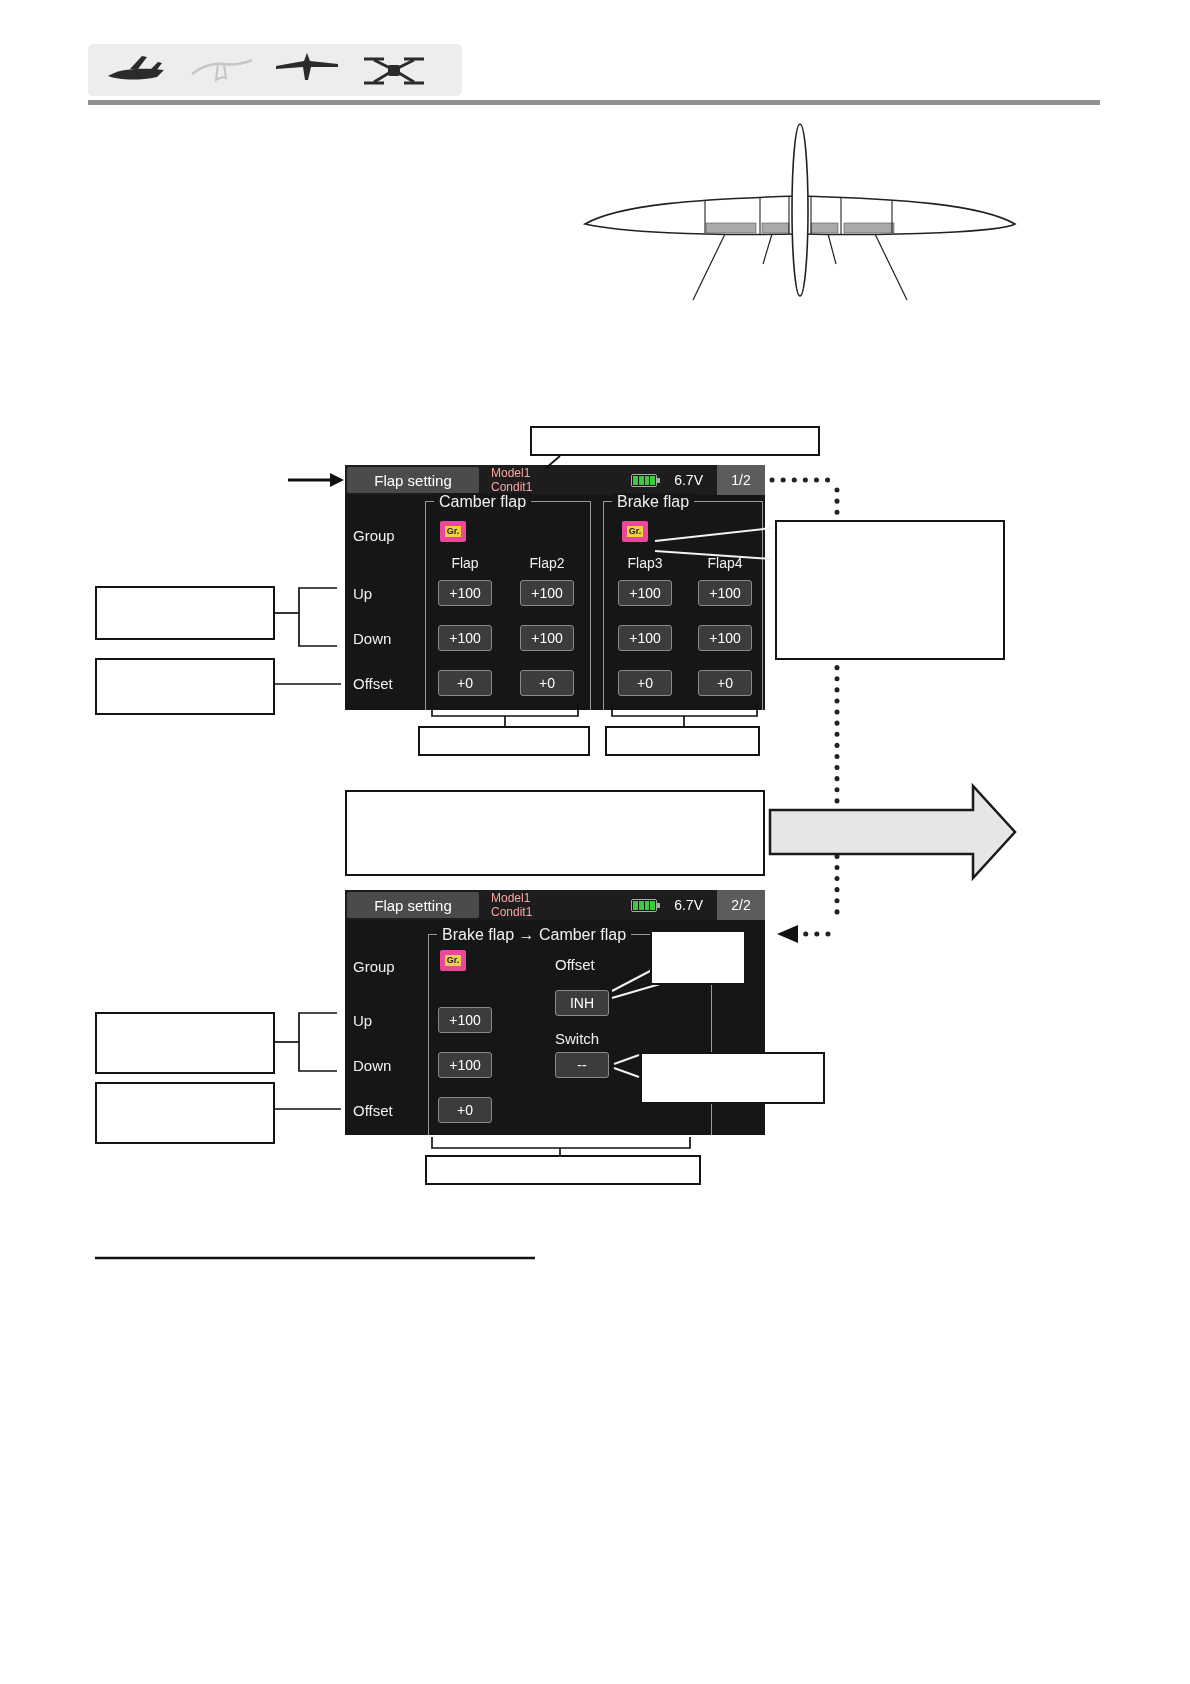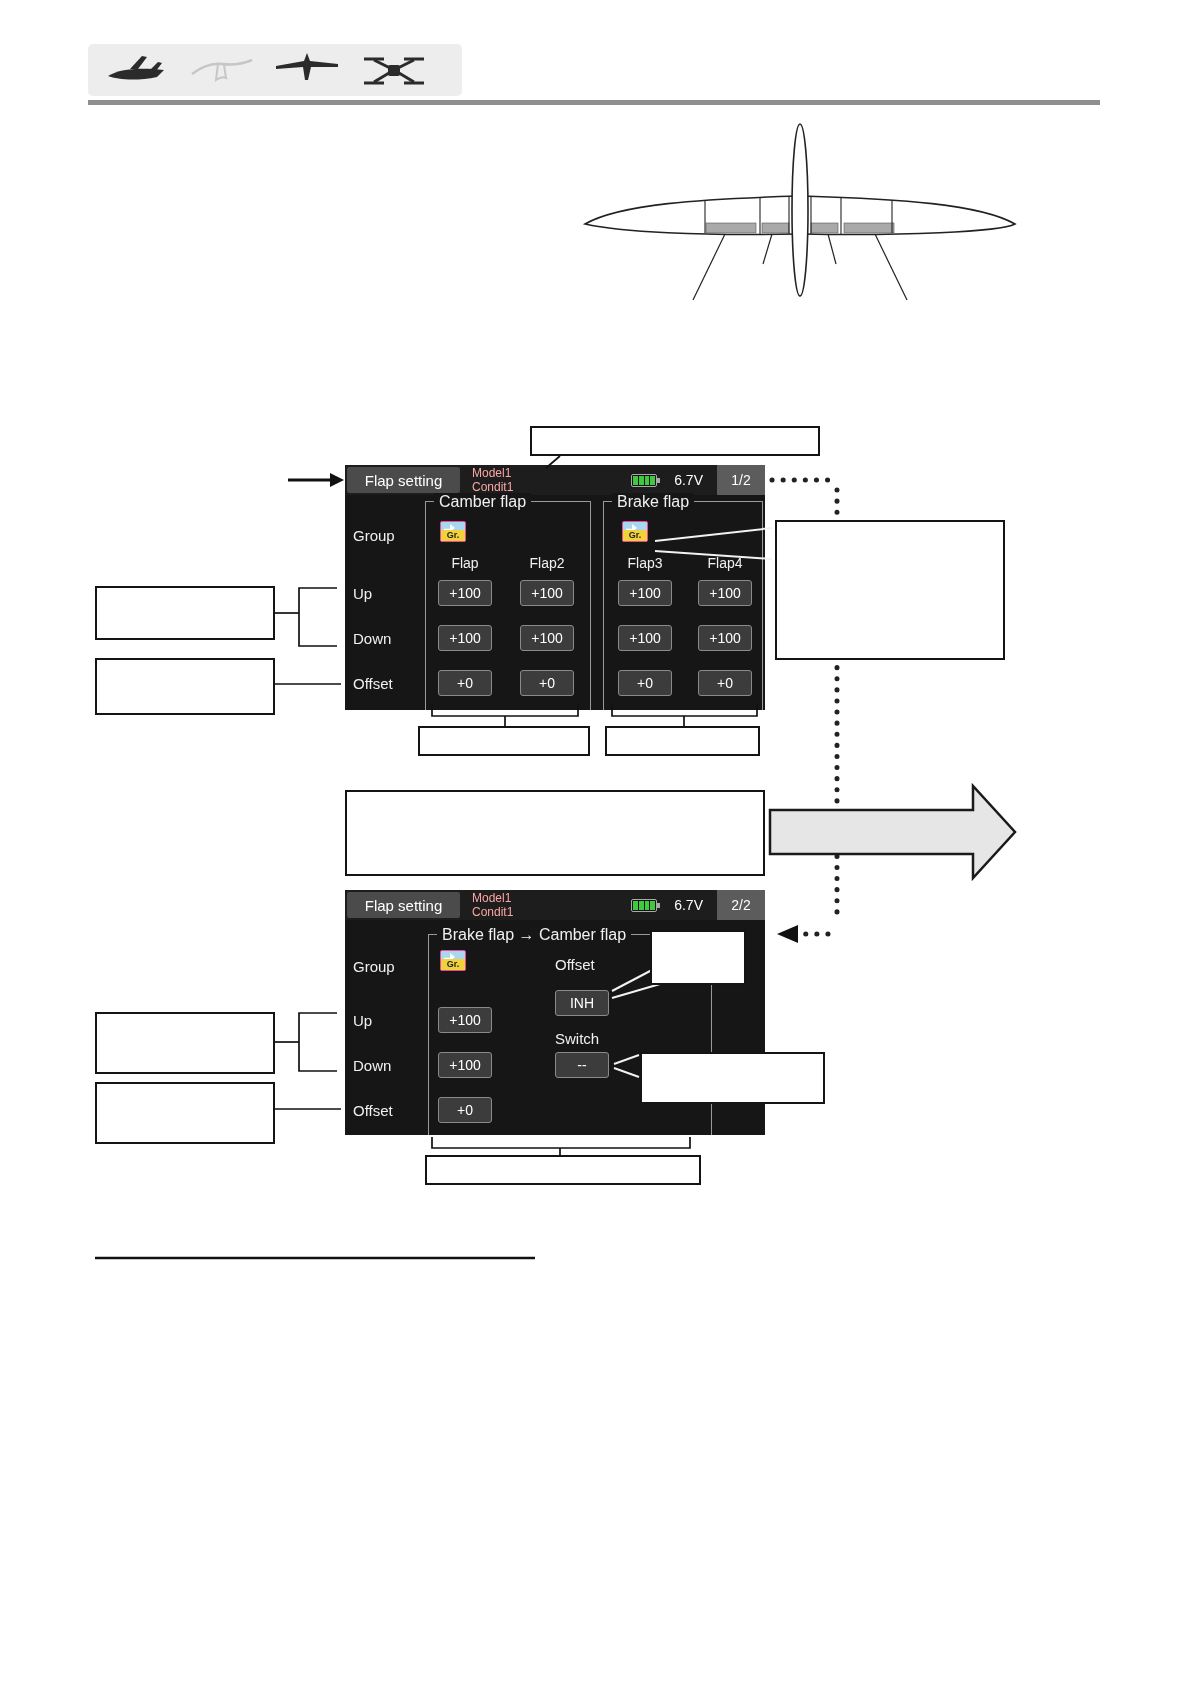--- a/index.html
+++ b/index.html
@@ -10,39 +10,39 @@
   
   .icon-bar { position:absolute; left:88px; top:44px; width:374px; height:52px;
               background:#ededed; border-radius:5px; display:flex; align-items:center;
               gap:14px; padding:0 12px; z-index:2; }
   .icon-bar svg { display:block; }
   .header-rule { position:absolute; left:88px; top:100px; width:1012px; height:5px; background:#8f8f8f; z-index:1; }
 
   
   .screen { position:absolute; width:420px; height:245px; background:#161616; z-index:2; }
   .titlebar { position:relative; height:30px; background:#1d1d1d; display:flex; align-items:center; }
-  .title-btn { width:113px; height:26px; margin-left:2px; background:#4b4b4b; color:#fff;
+  .title-btn { width:132px; height:26px; margin-left:2px; background:#4b4b4b; color:#fff;
                font-size:15px; display:flex; align-items:center; justify-content:center; border-radius:2px; }
   .model-block { margin-left:12px; color:#fca5a5; font-size:12px; line-height:1.2; }
   .battery { margin-left:auto; display:flex; align-items:center; gap:17px; color:#fff; font-size:14px; }
   .batt-shell { width:26px; height:13px; border:1px solid #aaa; border-radius:2px; display:flex;
                 gap:1px; padding:1px; position:relative; background:#111; }
   .batt-shell i { flex:1; background:#3ec93e; }
   .batt-shell::after { content:""; position:absolute; right:-4px; top:3px; width:3px; height:5px; background:#aaa; }
   .page-btn { width:48px; height:30px; margin-left:14px; background:#5c5c5c; color:#fff;
               font-size:14px; display:flex; align-items:center; justify-content:center; }
 
   .groupbox { position:absolute; border:1px solid #9a9a9a; border-bottom:none; }
   .legend { position:absolute; top:-9px; left:8px; background:#161616; padding:0 5px;
             color:#f0f0f0; font-size:16px; white-space:nowrap; }
   .rowlabel { position:absolute; color:#f0f0f0; font-size:15px; }
   .colhead { position:absolute; width:54px; text-align:center; color:#f0f0f0; font-size:14px; }
   .vbtn { position:absolute; width:54px; height:26px; background:#3c3c3c; border:1px solid #8a8a8a;
           border-radius:3px; color:#fff; font-size:14px; display:flex; align-items:center; justify-content:center; }
-  .gr-icon { position:absolute; width:26px; height:21px; background:#a8d8ef; border:1px solid #ec4899;
+  .gr-icon { position:absolute; width:26px; height:21px; background:#a8d8ef; border:5px solid #ec4899;
              border-radius:2px; overflow:hidden; }
   .gr-icon::before { content:""; position:absolute; left:3px; top:2px; width:11px; height:8px; background:#fff;
              clip-path:polygon(0 60%, 55% 60%, 55% 0, 100% 50%, 55% 100%, 55% 80%, 0 80%); }
   .gr-label { position:absolute; left:0; right:0; bottom:0; height:11px; background:#f2d23a;
               color:#222; font-size:9px; font-weight:bold; text-align:center; line-height:11px; }
 
   
   .callout { position:absolute; background:#fff; border:2px solid #141414; z-index:4; }
 
   

